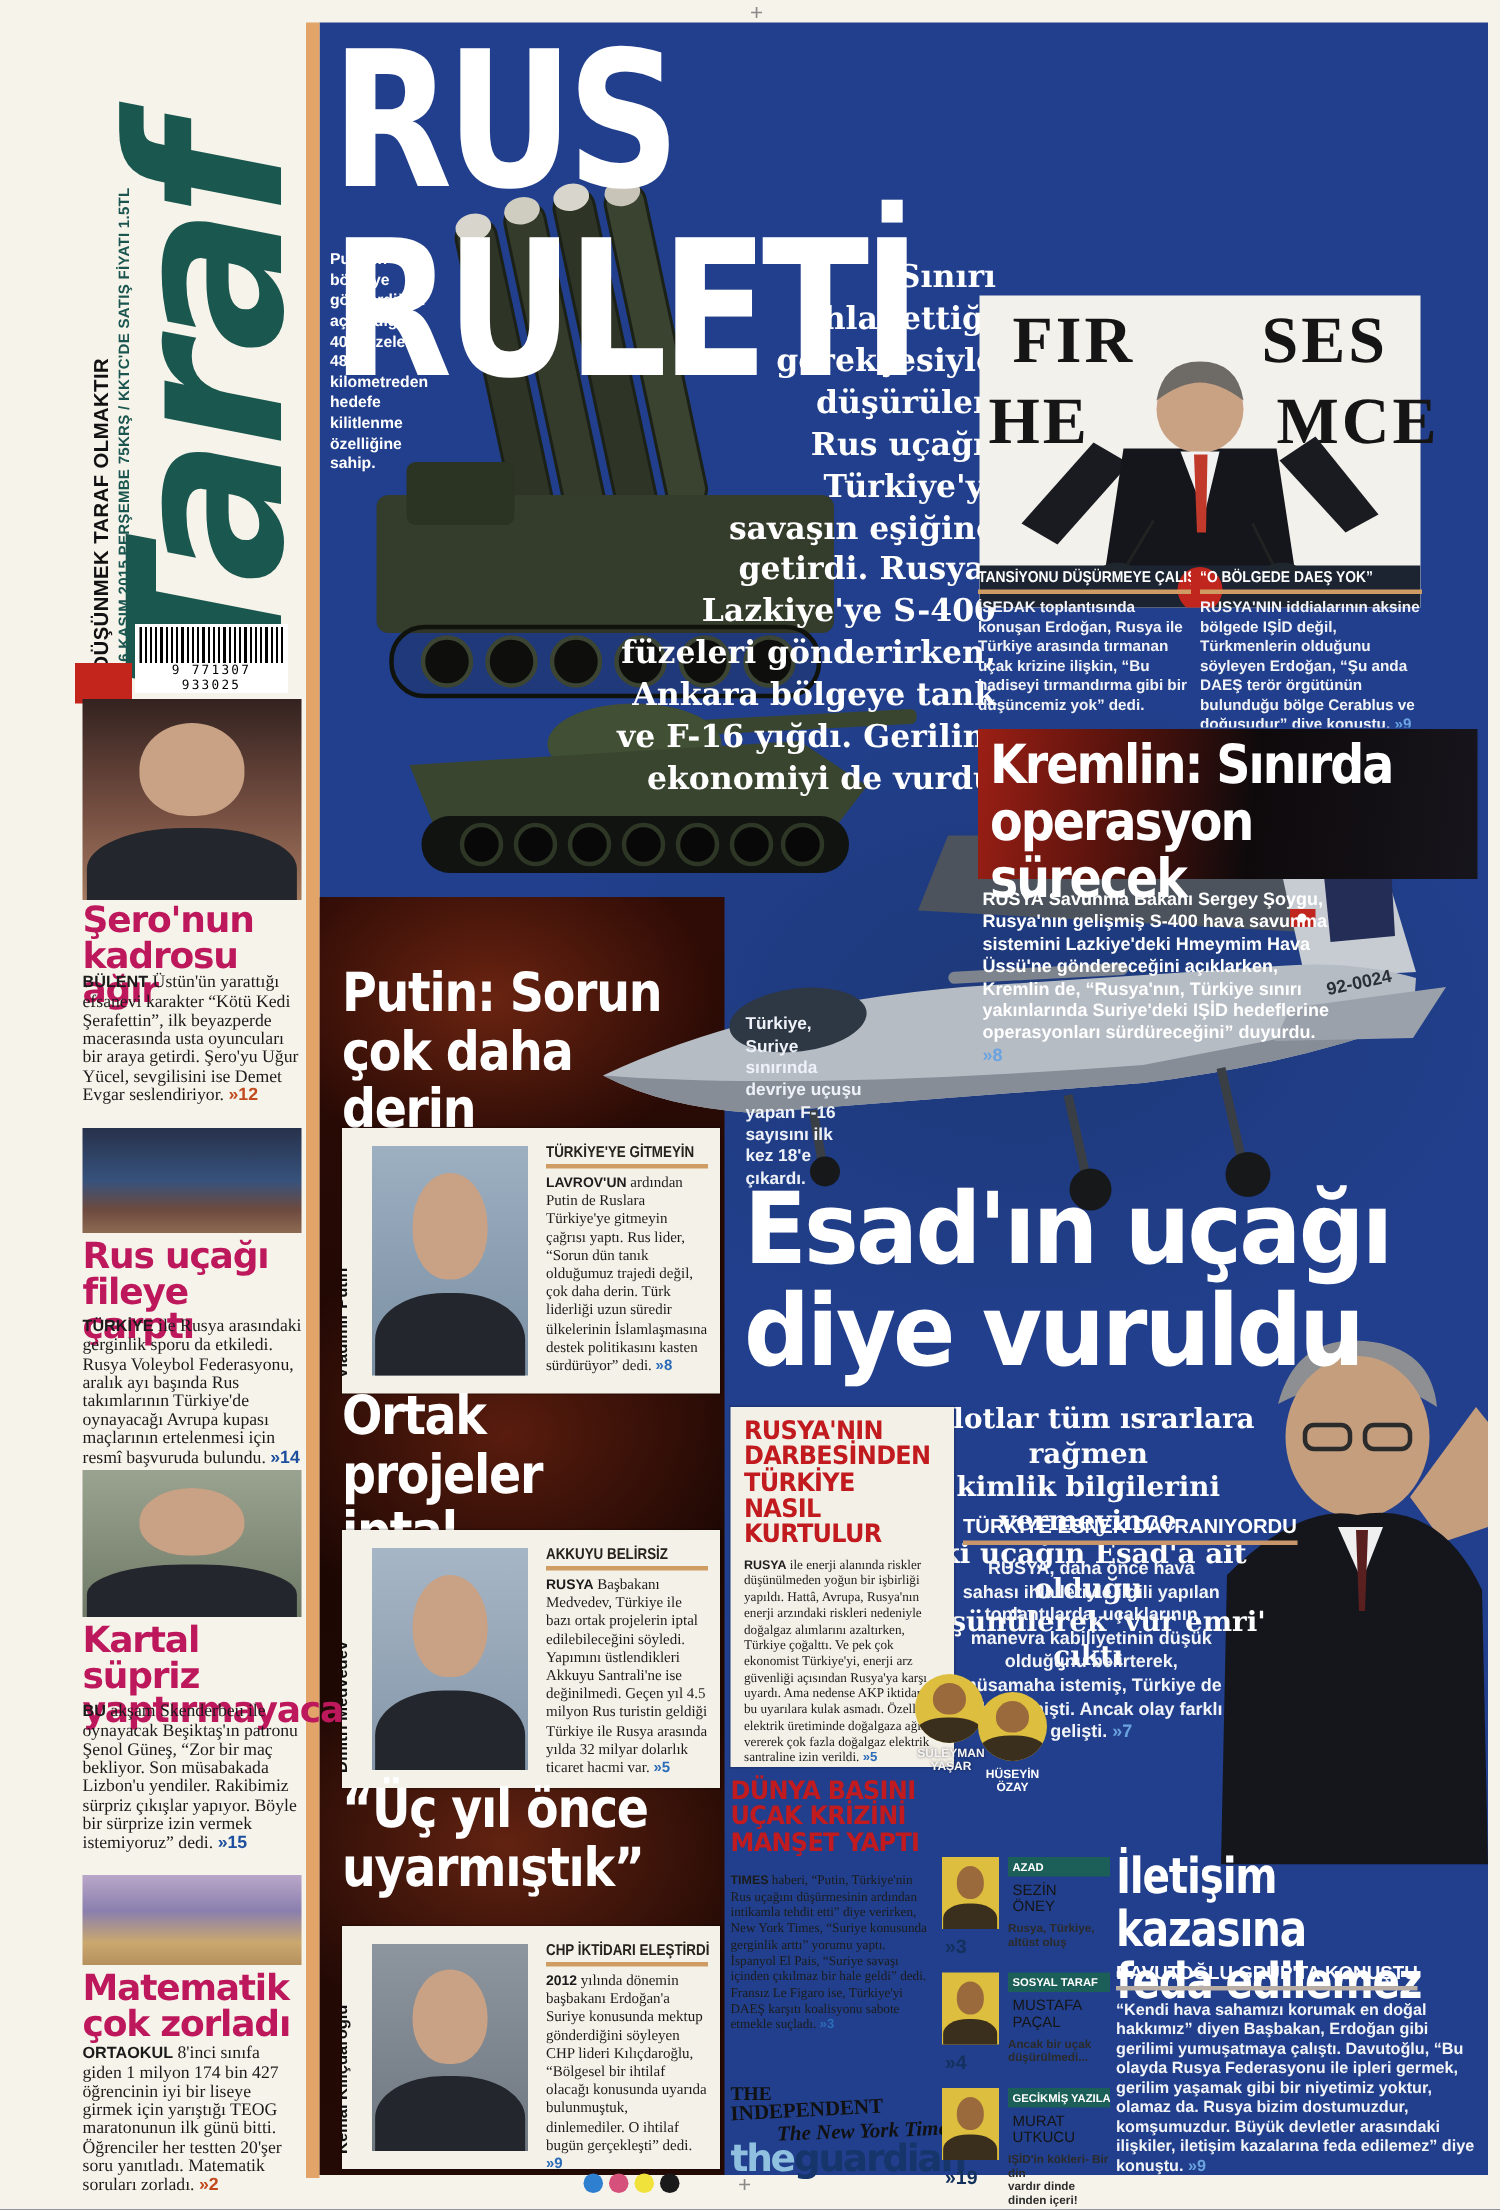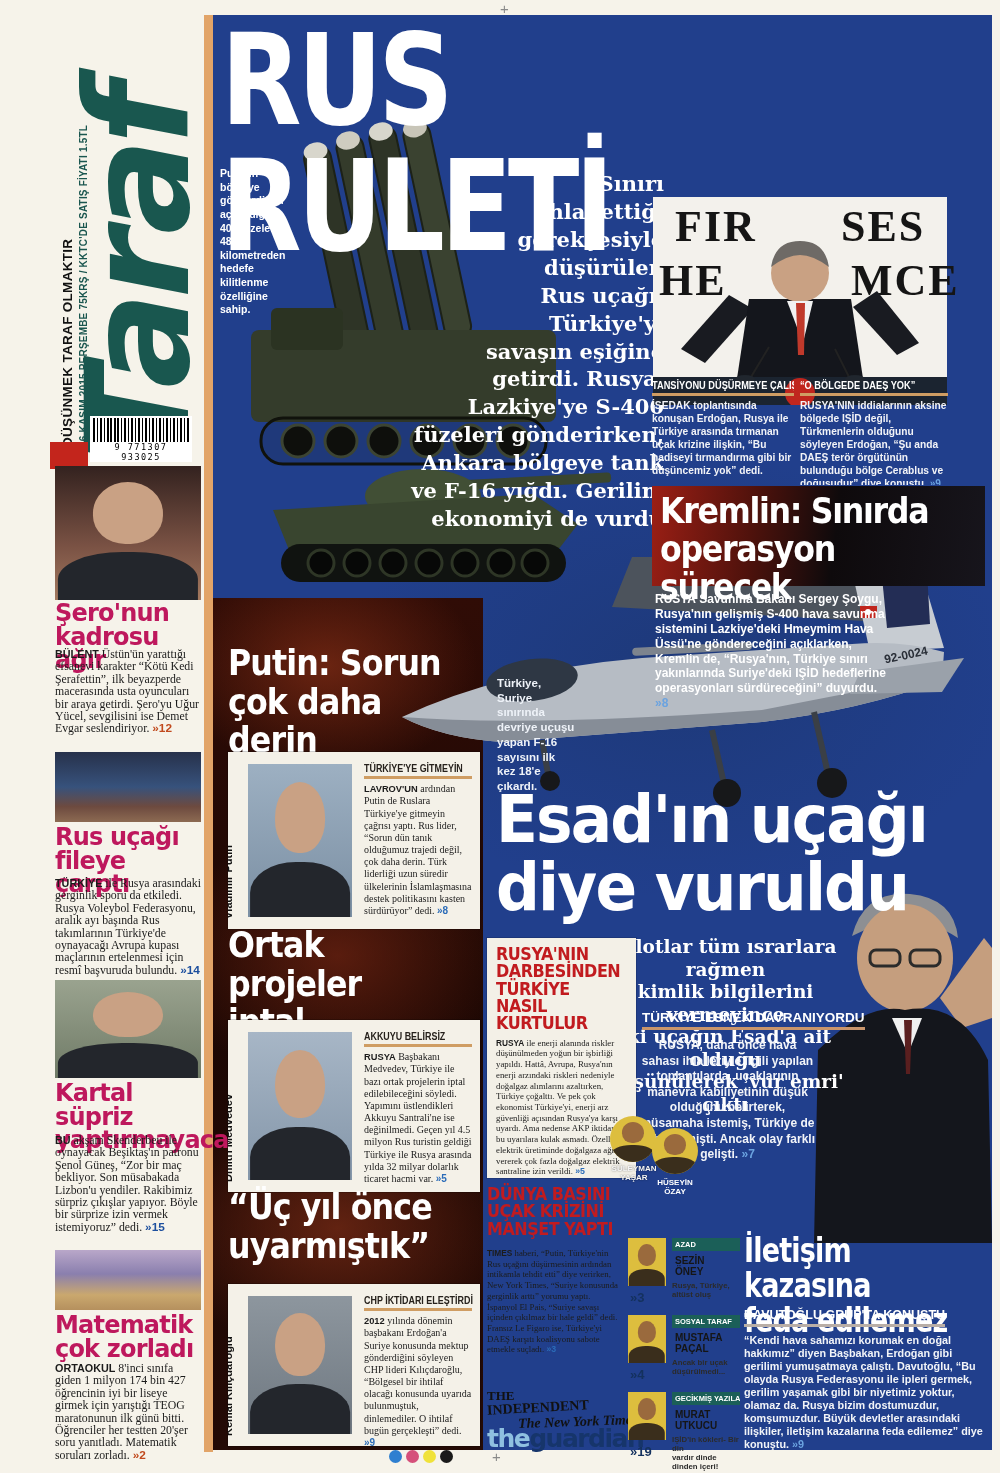--- a/index.html
+++ b/index.html
@@ -100,21 +100,21 @@
   
   .ind1{left:487px;top:1388px;font-family:"Liberation Serif",serif;font-weight:bold;font-size:13px;color:#111;}
   .ind2{left:487px;top:1400px;font-family:"Liberation Serif",serif;font-weight:bold;font-size:14px;color:#111;transform:rotate(-3deg);}
   .nytl{left:518px;top:1414px;font-family:"Liberation Serif",serif;font-weight:bold;font-style:italic;font-size:14px;color:#111;transform:rotate(-2deg);}
   .guard{left:487px;top:1424px;font-family:"DejaVu Sans",sans-serif;font-weight:bold;font-size:25px;letter-spacing:-1.5px;}
   .gthe{color:#8fc0e0;} .gword{color:#16356b;}
   
   .colcard{position:absolute;left:628px;width:112px;height:74px;}
   .ckick{position:absolute;left:44px;top:2px;width:68px;height:13px;background:#1b5f58;color:#fff;
          font-weight:bold;font-size:7.5px;line-height:13px;padding-left:3px;box-sizing:border-box;white-space:nowrap;overflow:hidden;}
-  .cname{position:absolute;left:47px;top:19px;font-weight:bold;font-size:10px;line-height:1.1;color:#151515;}
+  .cname{position:absolute;left:47px;top:19px;font-weight:normal;font-size:10px;line-height:1.1;color:#151515;}
   .cnote{position:absolute;left:44px;top:46px;width:70px;font-weight:bold;font-size:7.8px;line-height:1.15;color:#2b2b2b;}
   .cref{position:absolute;left:2px;top:54px;font-weight:bold;font-size:13px;color:#14315e;}
   
   .ilet-h{left:744px;top:1234px;width:250px;font-family:"DejaVu Sans",sans-serif;font-weight:bold;font-size:33px;
           line-height:1.06;color:#fff;letter-spacing:-1px;transform:scaleX(.82);transform-origin:0 0;}
   .ilet-sub{left:744px;top:1308px;font-weight:bold;font-size:12.5px;color:#fff;border-bottom:3px solid #b9aea6;padding-bottom:2px;}
   .ilet-b{left:744px;top:1334px;width:248px;font-weight:600;font-size:10.8px;line-height:1.2;color:#f2f4f8;}
   
   .dot{display:inline-block;width:13px;height:13px;border-radius:50%;margin-right:4px;}
   .d1{background:#2f7fd0;} .d2{background:#d5507a;} .d3{background:#f0e23a;} .d4{background:#1a1a1a;}

